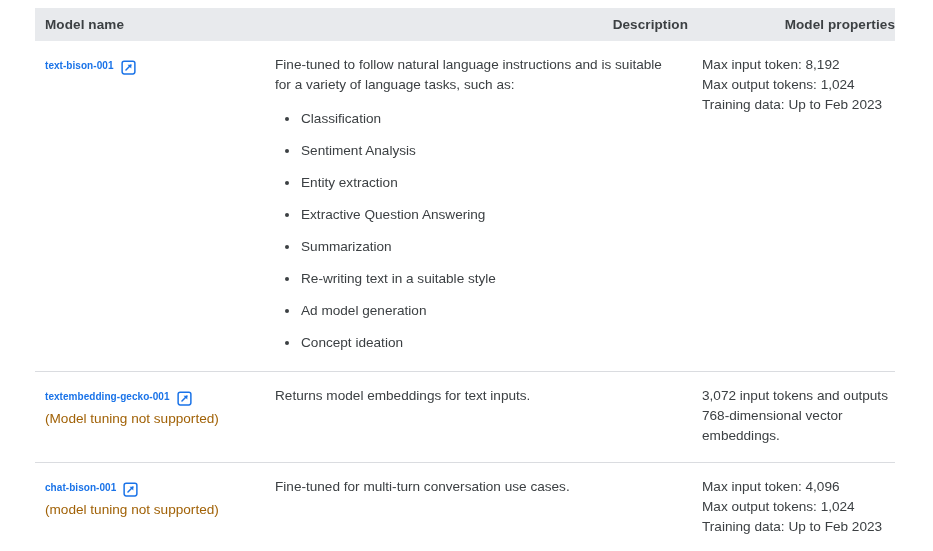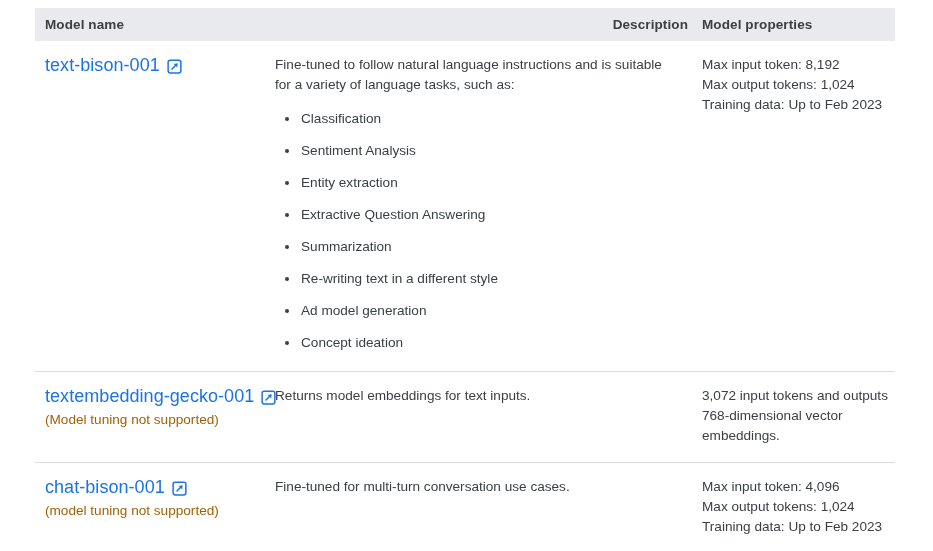--- a/index.html
+++ b/index.html
@@ -37,37 +37,37 @@
     vertical-align: middle;
     font-size: 13.5px;
     font-weight: 600;
     color: #3c4043;
     height: 33px;
     padding: 0 0 0 10px;
     border: none;
     letter-spacing: 0.1px;
   }
   .models-table thead th.c-desc-h { padding-left: 15px; text-align: right; }
-  .models-table thead th.c-props-h { padding-left: 14px; }
+  .models-table thead th.c-props-h { padding-left: 14px; text-align: right; }
 
   .models-table tbody td {
     vertical-align: top;
     border-bottom: 1px solid #dadce0;
     padding: 14px 10px 16px 10px;
     font-size: 13.6px;
     line-height: 20px;
     color: #3c4043;
   }
   .models-table tbody td.cell-desc { padding-left: 15px; padding-right: 18px; }
   .models-table tbody td.cell-props { padding-left: 14px; padding-right: 4px; }
 
   .model-link {
     color: #1a73e8;
-    font-weight: 400;
-    font-size: 18px;
+    font-weight: 700;
+    font-size: 10px;
     text-decoration: none;
     letter-spacing: 0.05px;
     white-space: nowrap;
     text-align: right;
   }
   .link-row { display: inline-flex; align-items: center; gap: 7px; }
   .ext-icon { display: inline-block; width: 15px; height: 15px; flex: none; position: relative; top: 1px; }
   .ext-icon svg { display: block; }
 
   .sub-note {
@@ -138,21 +138,21 @@
   </span>
 </span></td>
           <td class="cell-desc">
             <p class="desc-intro">Fine-tuned to follow natural language instructions and is suitable for a variety of language tasks, such as:</p>
             <ul class="desc-list">
               <li>Classification</li>
               <li>Sentiment Analysis</li>
               <li>Entity extraction</li>
               <li>Extractive Question Answering</li>
               <li>Summarization</li>
-              <li>Re-writing text in a different style</li>
+              <li>Re-writing text in a suitable style</li>
               <li>Ad model generation</li>
               <li>Concept ideation</li>
             </ul>
           </td>
           <td class="cell-props">
             <span class="prop-line">Max input token: 8,192</span>
             <span class="prop-line">Max output tokens: 1,024</span>
             <span class="prop-line">Training data: Up to Feb 2023</span>
           </td>
         </tr>

